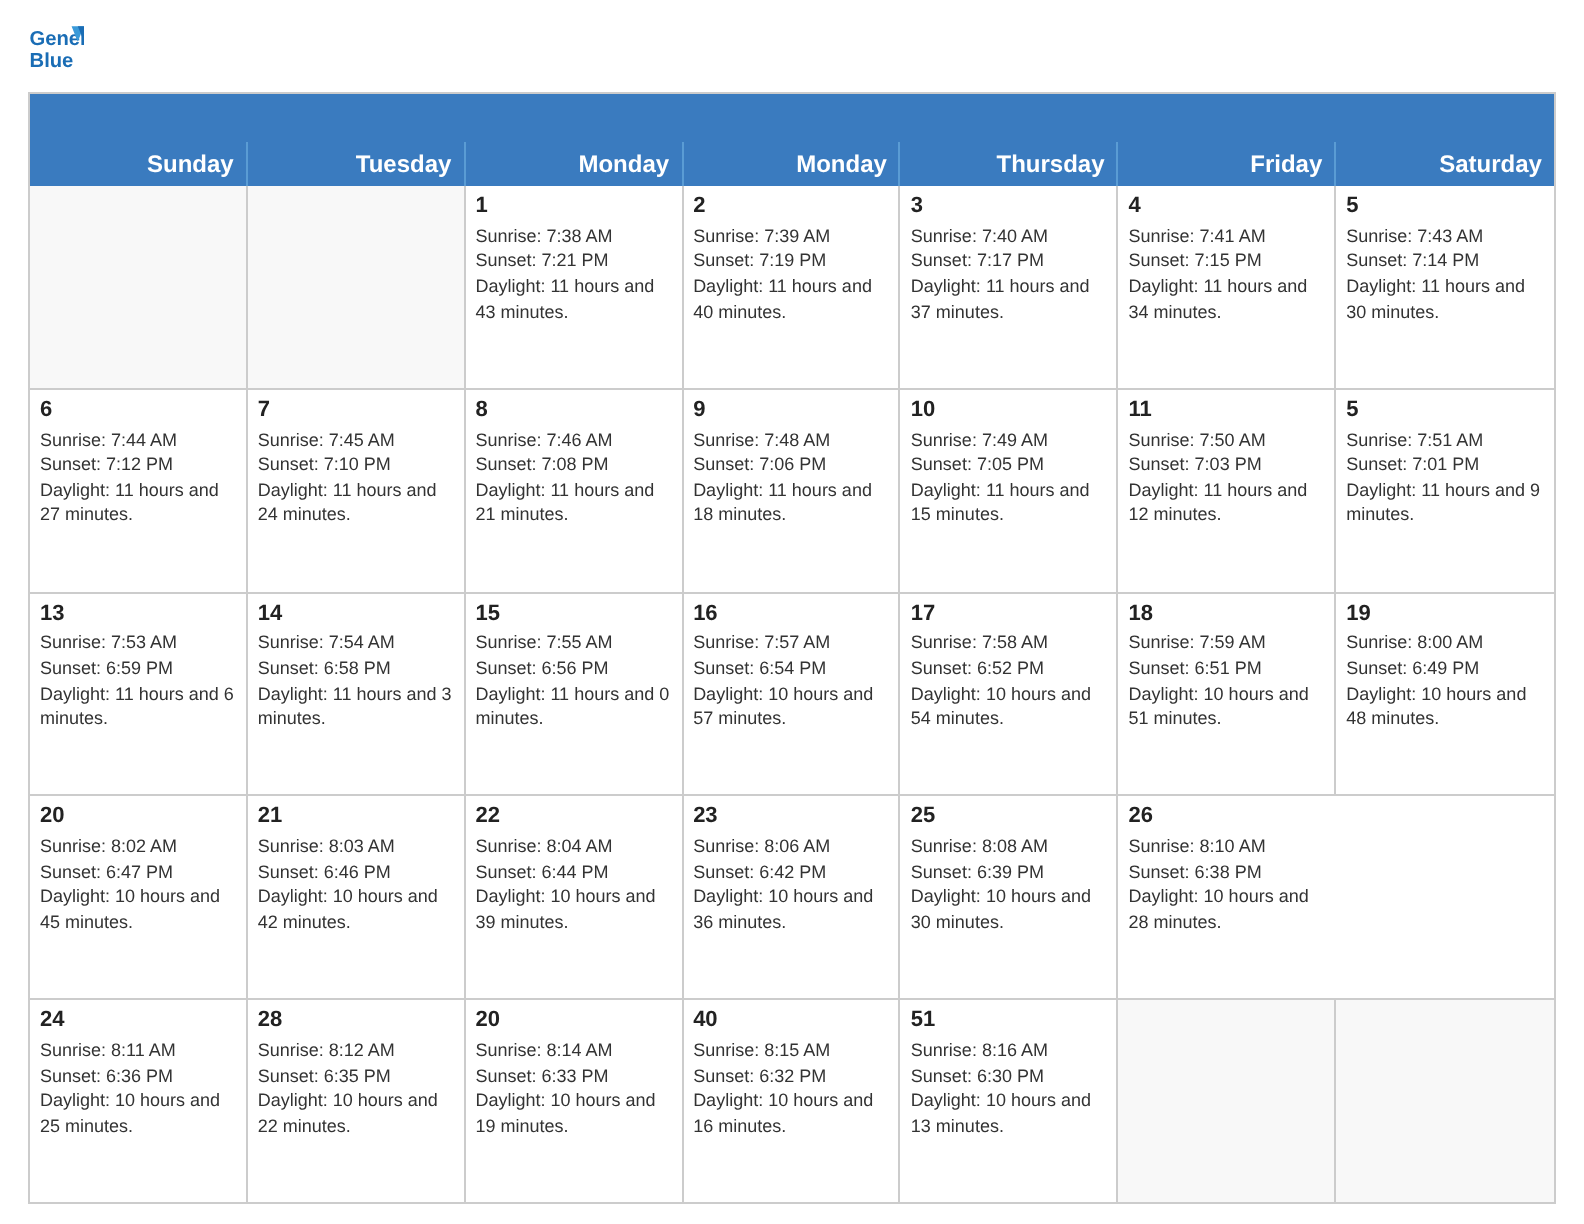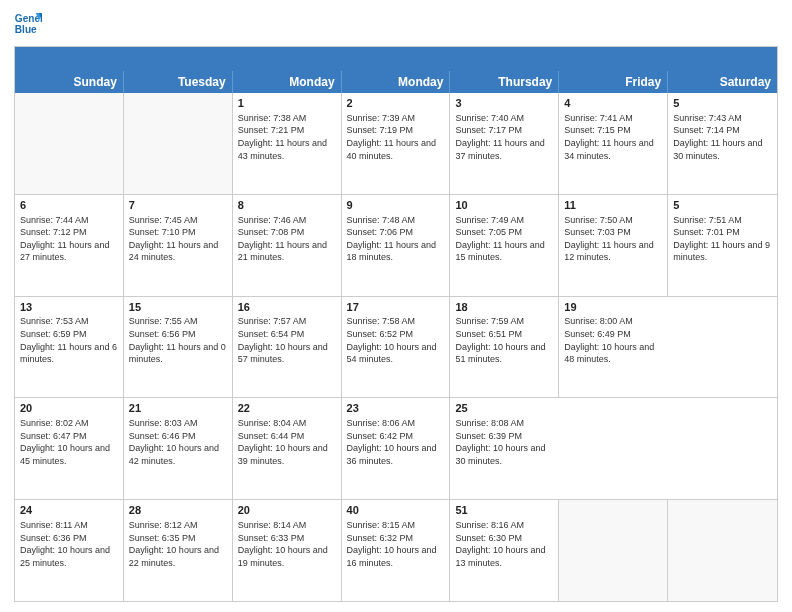--- a/index.html
+++ b/index.html
@@ -185,20 +185,24 @@
             <span class="day-num">5</span>
             <div class="cell-info">Sunrise: 7:51 AM<br>Sunset: 7:01 PM<br>Daylight: 11 hours and 9 minutes.</div>
           </div>
         </div>
         <div class="cal-row">
           <div class="cal-cell">
             <span class="day-num">13</span>
             <div class="cell-info">Sunrise: 7:53 AM<br>Sunset: 6:59 PM<br>Daylight: 11 hours and 6 minutes.</div>
           </div>
           <div class="cal-cell">
+            <span class="day-num">14</span>
+            <div class="cell-info">Sunrise: 7:54 AM<br>Sunset: 6:58 PM<br>Daylight: 11 hours and 3 minutes.</div>
+          </div>
+          <div class="cal-cell">
             <span class="day-num">15</span>
             <div class="cell-info">Sunrise: 7:55 AM<br>Sunset: 6:56 PM<br>Daylight: 11 hours and 0 minutes.</div>
           </div>
           <div class="cal-cell">
             <span class="day-num">16</span>
             <div class="cell-info">Sunrise: 7:57 AM<br>Sunset: 6:54 PM<br>Daylight: 10 hours and 57 minutes.</div>
           </div>
           <div class="cal-cell">
             <span class="day-num">17</span>
             <div class="cell-info">Sunrise: 7:58 AM<br>Sunset: 6:52 PM<br>Daylight: 10 hours and 54 minutes.</div>
@@ -225,20 +229,24 @@
             <span class="day-num">22</span>
             <div class="cell-info">Sunrise: 8:04 AM<br>Sunset: 6:44 PM<br>Daylight: 10 hours and 39 minutes.</div>
           </div>
           <div class="cal-cell">
             <span class="day-num">23</span>
             <div class="cell-info">Sunrise: 8:06 AM<br>Sunset: 6:42 PM<br>Daylight: 10 hours and 36 minutes.</div>
           </div>
           <div class="cal-cell">
             <span class="day-num">25</span>
             <div class="cell-info">Sunrise: 8:08 AM<br>Sunset: 6:39 PM<br>Daylight: 10 hours and 30 minutes.</div>
+          </div>
+          <div class="cal-cell">
+            <span class="day-num">26</span>
+            <div class="cell-info">Sunrise: 8:10 AM<br>Sunset: 6:38 PM<br>Daylight: 10 hours and 28 minutes.</div>
           </div>
         </div>
         <div class="cal-row">
           <div class="cal-cell">
             <span class="day-num">24</span>
             <div class="cell-info">Sunrise: 8:11 AM<br>Sunset: 6:36 PM<br>Daylight: 10 hours and 25 minutes.</div>
           </div>
           <div class="cal-cell">
             <span class="day-num">28</span>
             <div class="cell-info">Sunrise: 8:12 AM<br>Sunset: 6:35 PM<br>Daylight: 10 hours and 22 minutes.</div>

